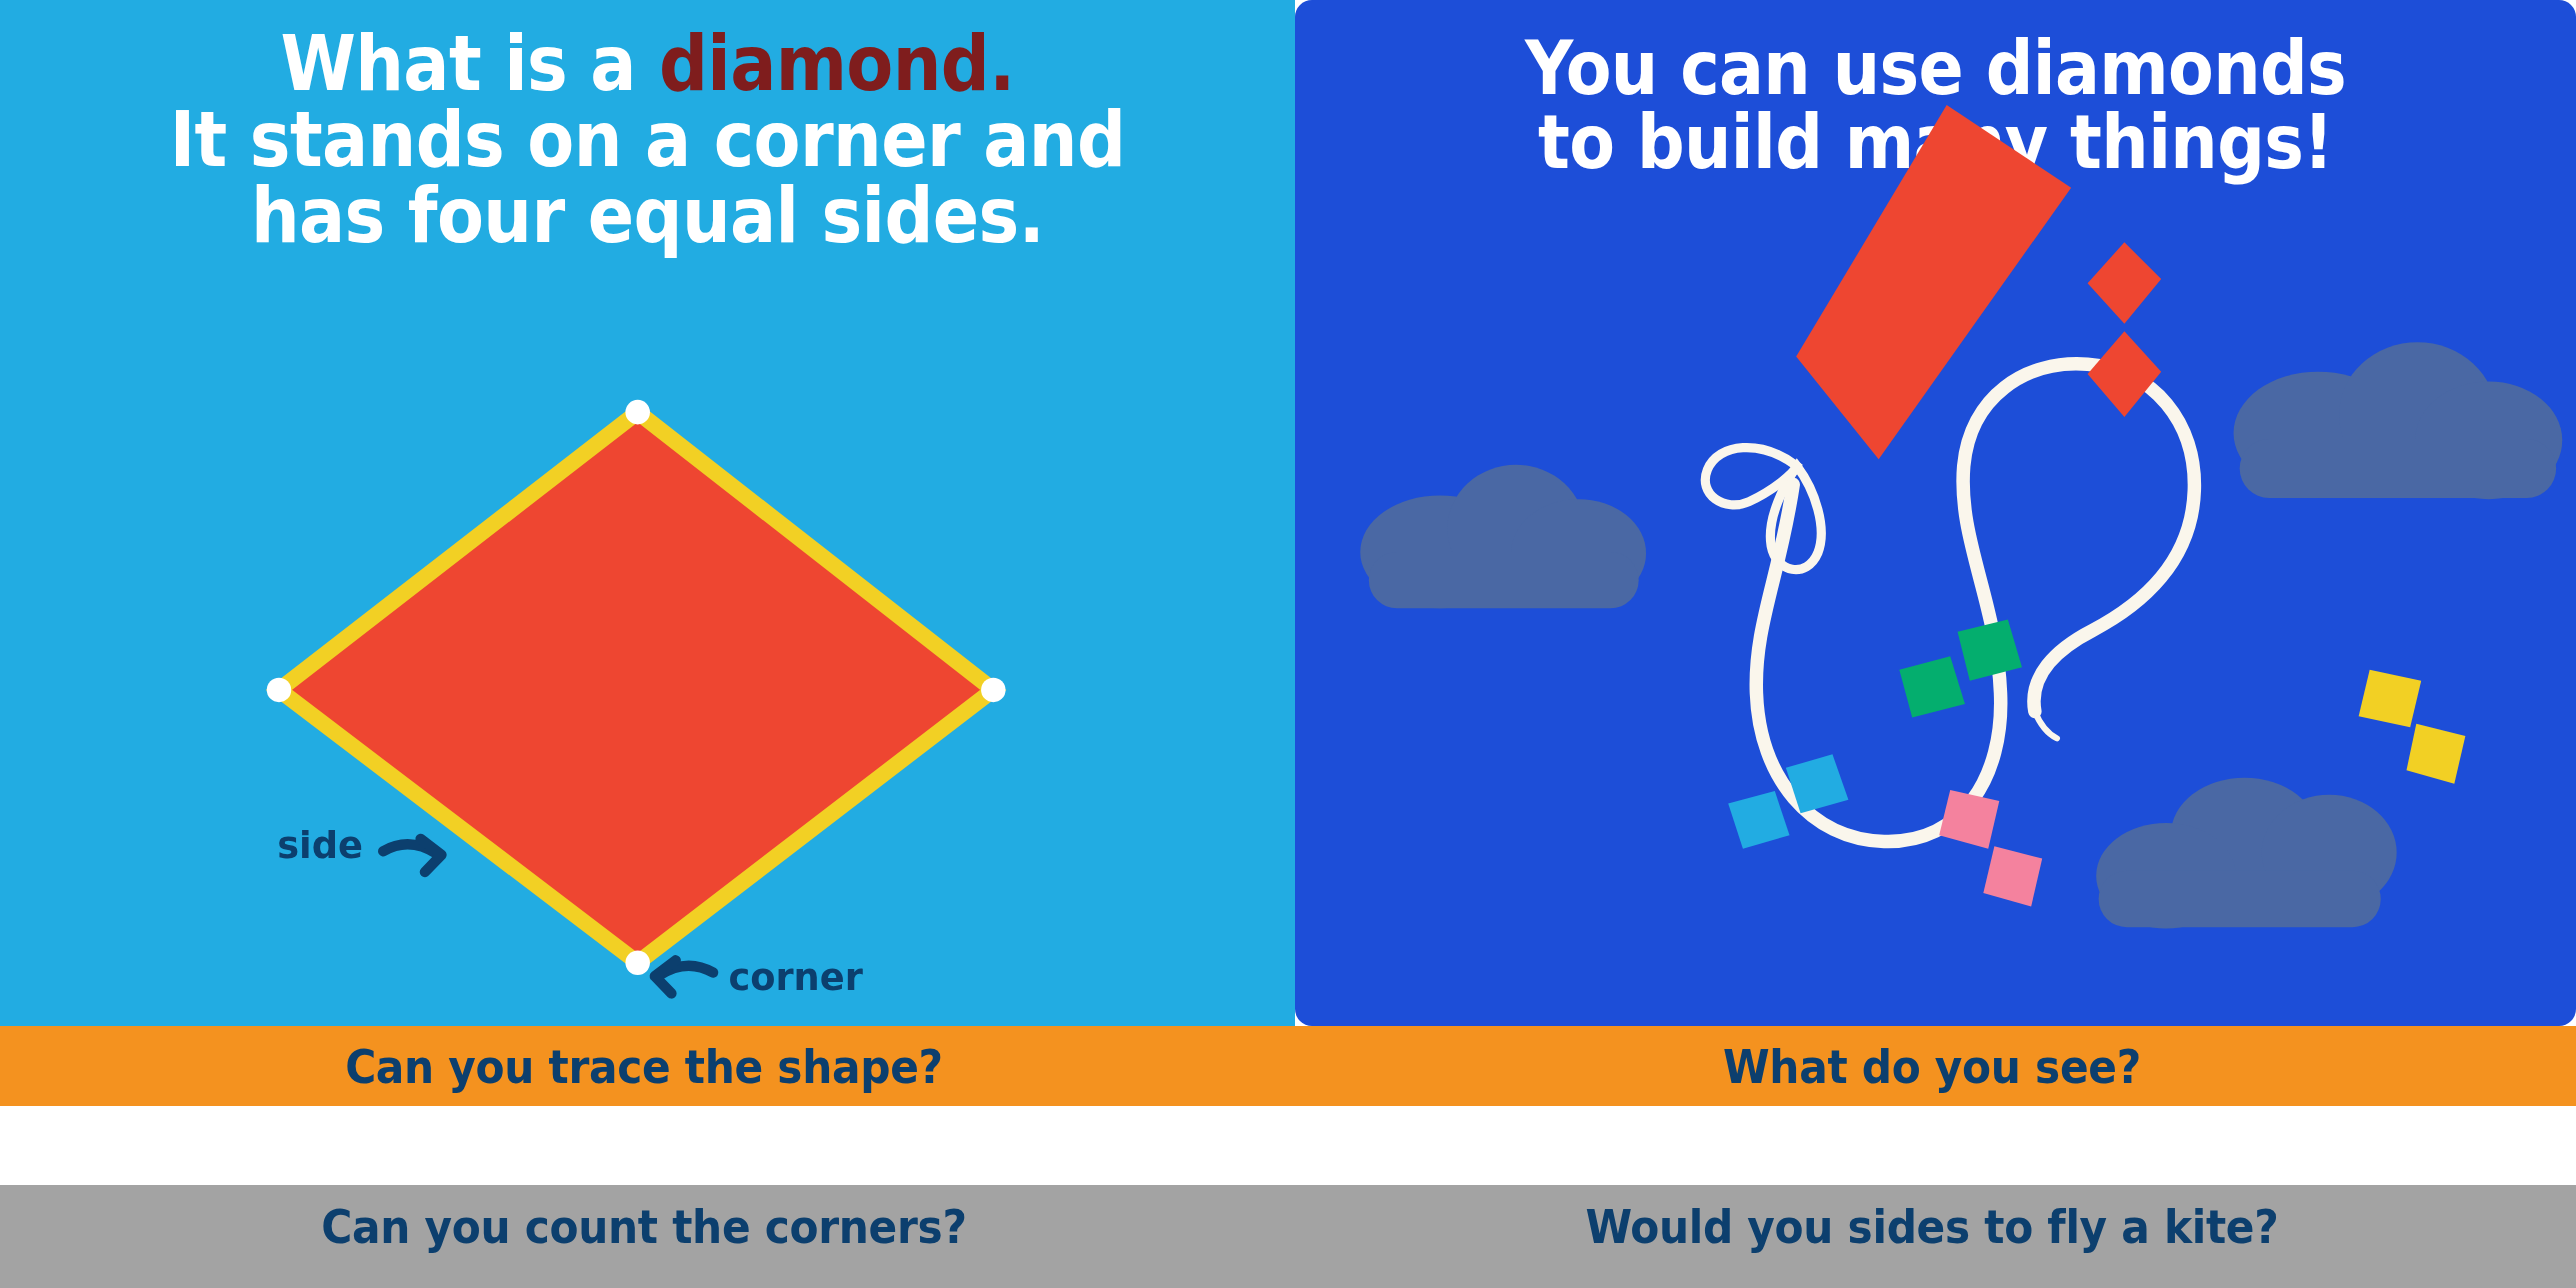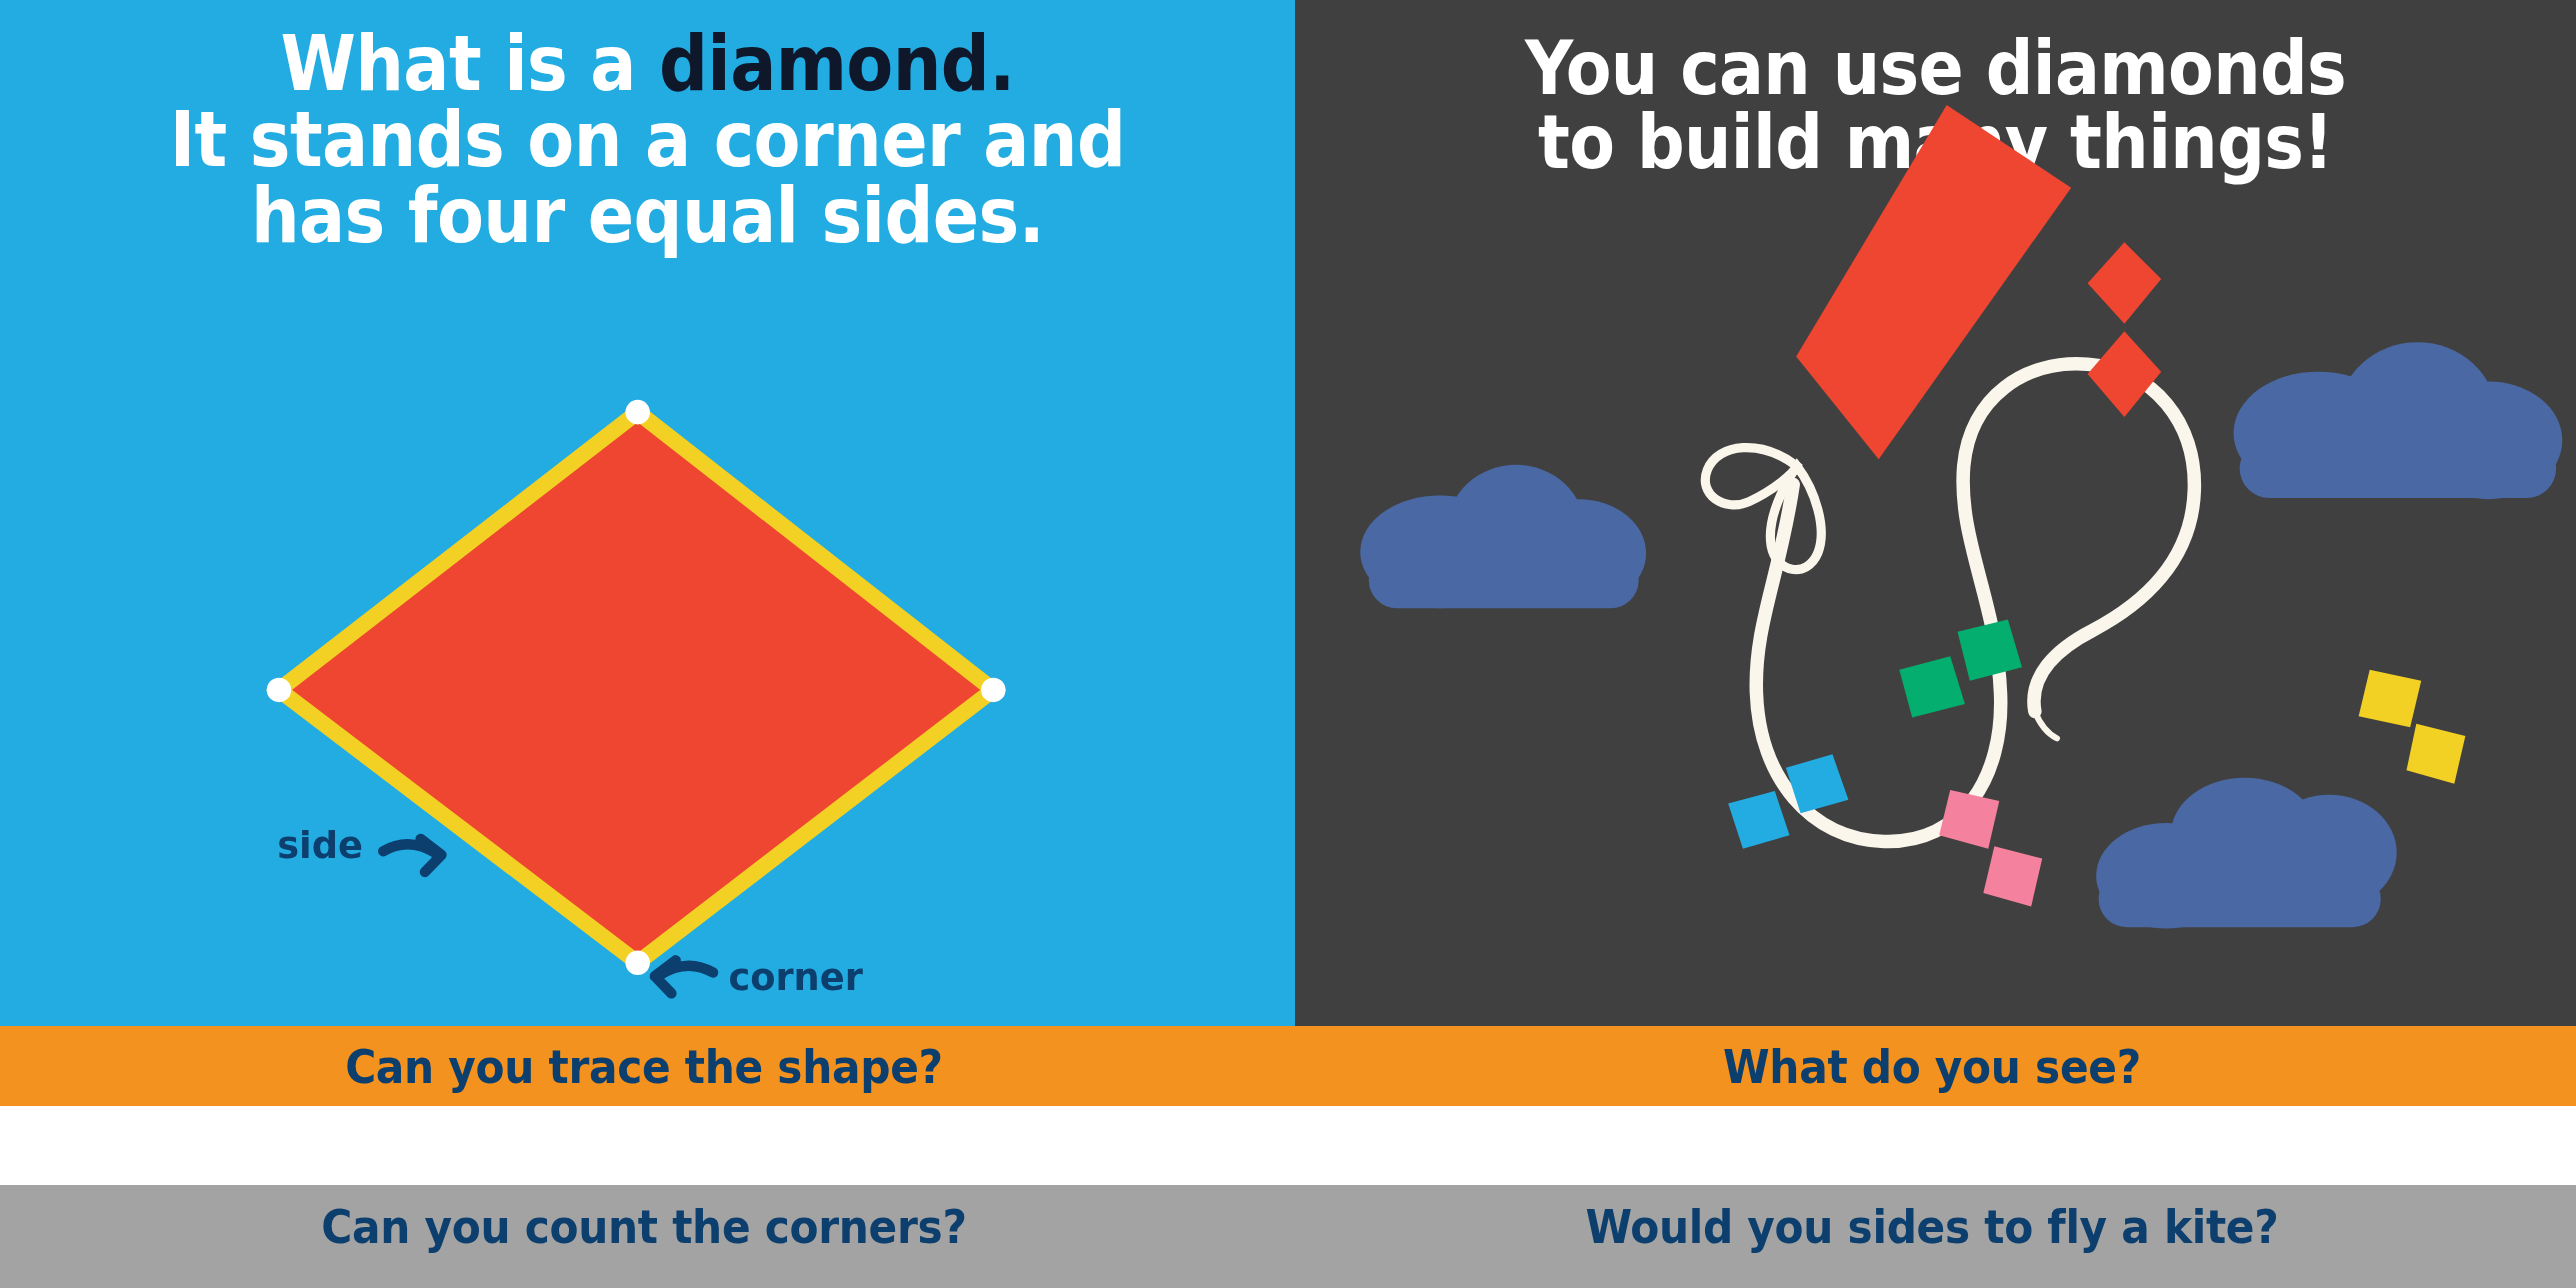--- a/index.html
+++ b/index.html
@@ -4,34 +4,34 @@
 <style>
   html,body{margin:0;padding:0;background:#fff;}
   body{font-family:"DejaVu Sans","Liberation Sans",sans-serif;}
   #page{
     position:relative;
     width:2576px;height:1288px;
     overflow:hidden;
   }
   .panel{position:absolute;top:0;height:1026px;overflow:hidden;}
   #left-panel{left:0;width:1295px;background:#22ACE2;}
-  #right-panel{left:1295px;width:1281px;background:#404040;}
+  #right-panel{left:1295px;width:1281px;background:#1d4ed8;border-radius:17px;}
 
   .title{
     position:absolute;left:0;width:100%;
     text-align:center;
     font-family:"DejaVu Sans Condensed","DejaVu Sans","Liberation Sans",sans-serif;
     font-weight:bold;
     color:#ffffff;
     line-height:1.0;
     letter-spacing:-0.6px;
     white-space:pre-line;
   }
   #left-title{top:26px;font-size:76px;}
-  #left-title .accent{color:#0f172a;}
+  #left-title .accent{color:#7f1d1d;}
   #right-title{top:31px;font-size:74px;}
 
   
   #bars{position:absolute;left:0;top:1026px;width:2576px;height:262px;}
   .bar-row{position:absolute;left:0;width:100%;display:flex;}
   .bar-row .cell{
     width:50%;
     display:flex;align-items:center;justify-content:center;
     font-family:"DejaVu Sans Condensed","DejaVu Sans","Liberation Sans",sans-serif;
     font-weight:bold;

